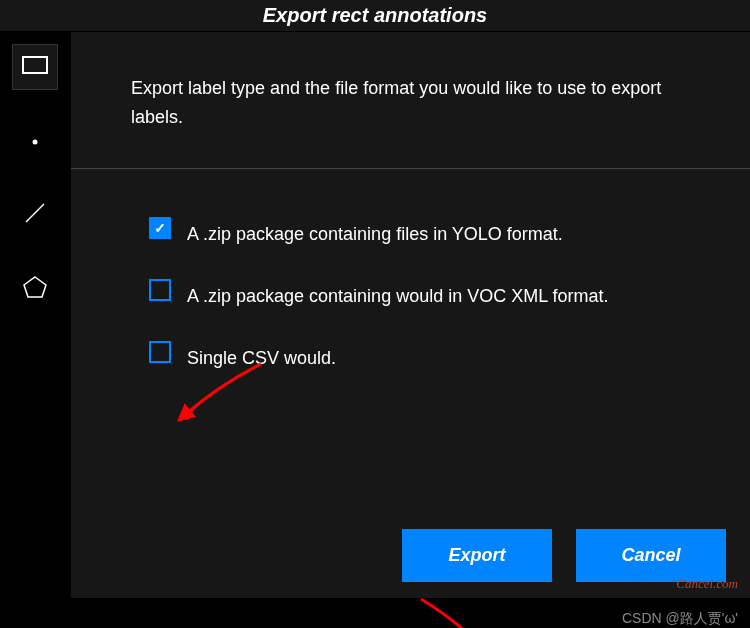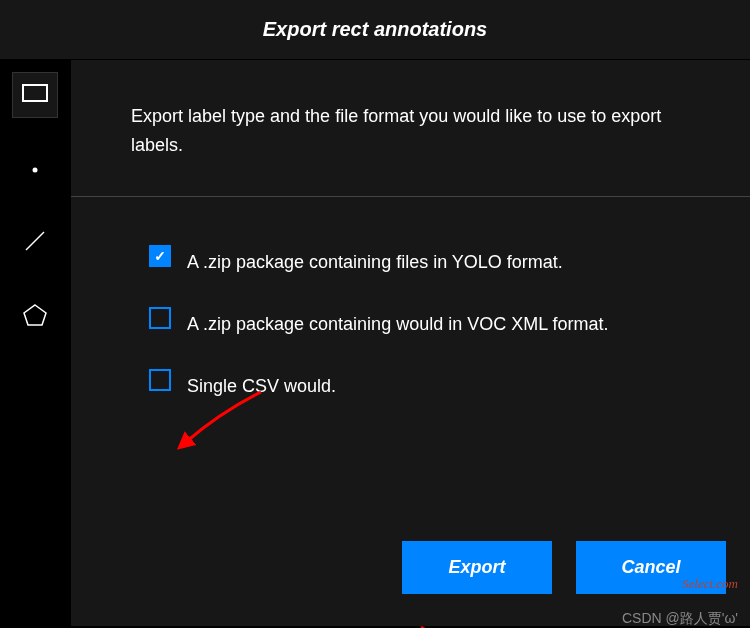--- a/index.html
+++ b/index.html
@@ -10,21 +10,21 @@
     body {
       width: 750px;
       height: 628px;
       background: #000;
       font-family: -apple-system, BlinkMacSystemFont, "Segoe UI", Arial, sans-serif;
       overflow: hidden;
       position: relative;
     }
     .header {
       background: #171717;
-      padding: 18px 0;
+      padding: 4px 0;
       text-align: center;
       border-bottom: 1px solid #000;
     }
     .header-title {
       color: #fff;
       font-size: 20px;
       font-weight: 700;
       font-style: italic;
     }
     .main-container {
@@ -99,21 +99,21 @@
     }
     .option-label {
       color: #fff;
       font-size: 18px;
       margin-top: 13px;
     }
     .button-row {
       display: flex;
       justify-content: flex-end;
       gap: 24px;
-      padding: 0 24px 32px 0;
+      padding: 0 24px 16px 0;
       position: absolute;
       bottom: 0;
       right: 0;
     }
     .btn {
       background: #0084ff;
       color: #fff;
       border: none;
       padding: 16px 40px;
       font-size: 18px;
@@ -236,14 +236,14 @@
       </div>
 
       <div class="button-row">
         <button class="btn">Export</button>
         <button class="btn">Cancel</button>
       </div>
     </div>
   </div>
 </div>
 
-<div class="watermark1">Select.com</div>
+<div class="watermark1">Cancel.com</div>
 <div class="watermark2">CSDN @路人贾'ω'</div>
 
 </body></html>

